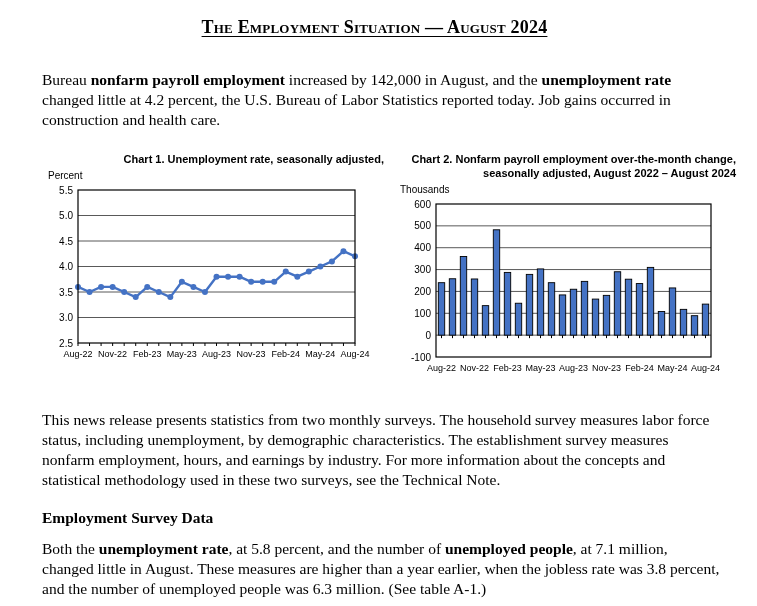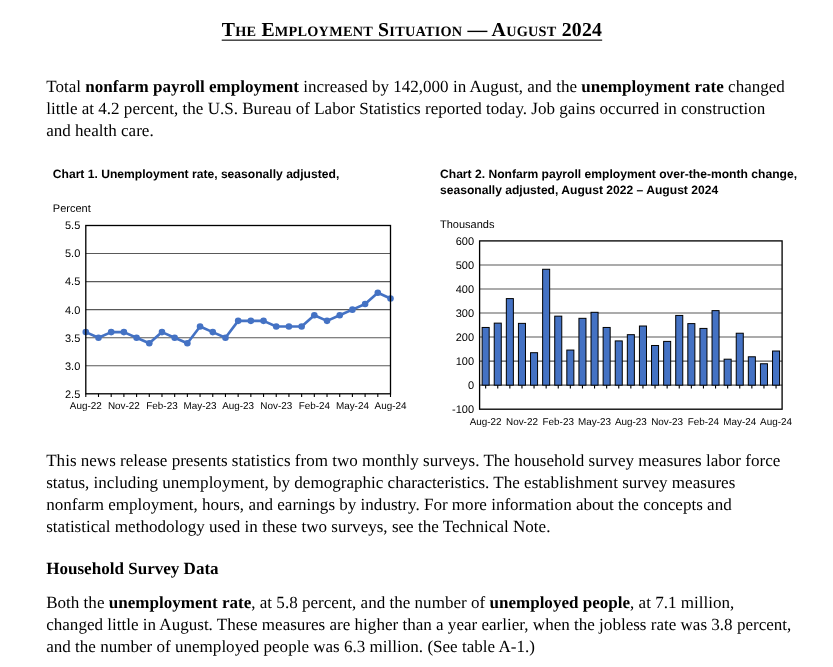--- a/index.html
+++ b/index.html
@@ -23,31 +23,31 @@
     position:absolute;left:42px;top:509px;
     font-size:15.5px;font-weight:bold;
   }
   .chart-block{
     position:absolute;top:152px;width:336px;
     font-family:"Liberation Sans", sans-serif;
   }
   #chart1{left:48px;}
   #chart2{left:400px;}
   .chart-title{font-size:11px;font-weight:bold;line-height:14px;}
-  .chart-title span{display:block;}
-  .unit-label{font-size:10px;margin-top:19px;}
+  .chart-title span{display:block;text-align:right;}
+  .unit-label{font-size:10px;margin-top:4px;}
   .plot-svg{display:block;margin-top:3px;}
   svg text{font-family:"Liberation Sans", sans-serif;}
 </style>
 </head>
 <body>
 
 <div class="doc-title">The Employment Situation — August 2024</div>
 
-<div class="para" id="p1"><span>Total </span><b>nonfarm payroll employment</b><span> increased by 142,000 in August, and the </span><b>unemployment rate</b><span> changed little at 4.2 percent, the U.S. Bureau of Labor Statistics reported today. Job gains occurred in construction and health care.</span></div>
+<div class="para" id="p1"><span>Bureau </span><b>nonfarm payroll employment</b><span> increased by 142,000 in August, and the </span><b>unemployment rate</b><span> changed little at 4.2 percent, the U.S. Bureau of Labor Statistics reported today. Job gains occurred in construction and health care.</span></div>
 
 <div class="chart-block" id="chart1">
   <div class="chart-title">
     <span>Chart 1. Unemployment rate, seasonally adjusted,</span>
   </div>
   <div class="unit-label">Percent</div>
   <svg id="svg-chart1" class="plot-svg" width="330" height="178">
       <line x1="30" x2="307" y1="133.5" y2="133.5" stroke="#595959" stroke-width="1"></line>
       <line x1="30" x2="307" y1="108" y2="108" stroke="#595959" stroke-width="1"></line>
       <line x1="30" x2="307" y1="82.5" y2="82.5" stroke="#595959" stroke-width="1"></line>
@@ -203,15 +203,15 @@
       <text x="206.5" y="173" text-anchor="middle" font-size="9" fill="#000">Nov-23</text>
       <text x="239.5" y="173" text-anchor="middle" font-size="9" fill="#000">Feb-24</text>
       <text x="272.5" y="173" text-anchor="middle" font-size="9" fill="#000">May-24</text>
       <text x="305.5" y="173" text-anchor="middle" font-size="9" fill="#000">Aug-24</text>
       <rect x="36" y="6" width="275" height="153" fill="none" stroke="#000" stroke-width="1.2"></rect>
     </svg>
 </div>
 
 <div class="para" id="p2">This news release presents statistics from two monthly surveys. The household survey measures labor force status, including unemployment, by demographic characteristics. The establishment survey measures nonfarm employment, hours, and earnings by industry. For more information about the concepts and statistical methodology used in these two surveys, see the Technical Note.</div>
 
-<div class="section-heading">Household Survey Data</div>
+<div class="section-heading">Employment Survey Data</div>
 
 <div class="para" id="p3"><span>Both the </span><b>unemployment rate</b><span>, at 5.8 percent, and the number of </span><b>unemployed people</b><span>, at 7.1 million, changed little in August. These measures are higher than a year earlier, when the jobless rate was 3.8 percent, and the number of unemployed people was 6.3 million. (See table A-1.)</span></div>
 
 </body></html>

